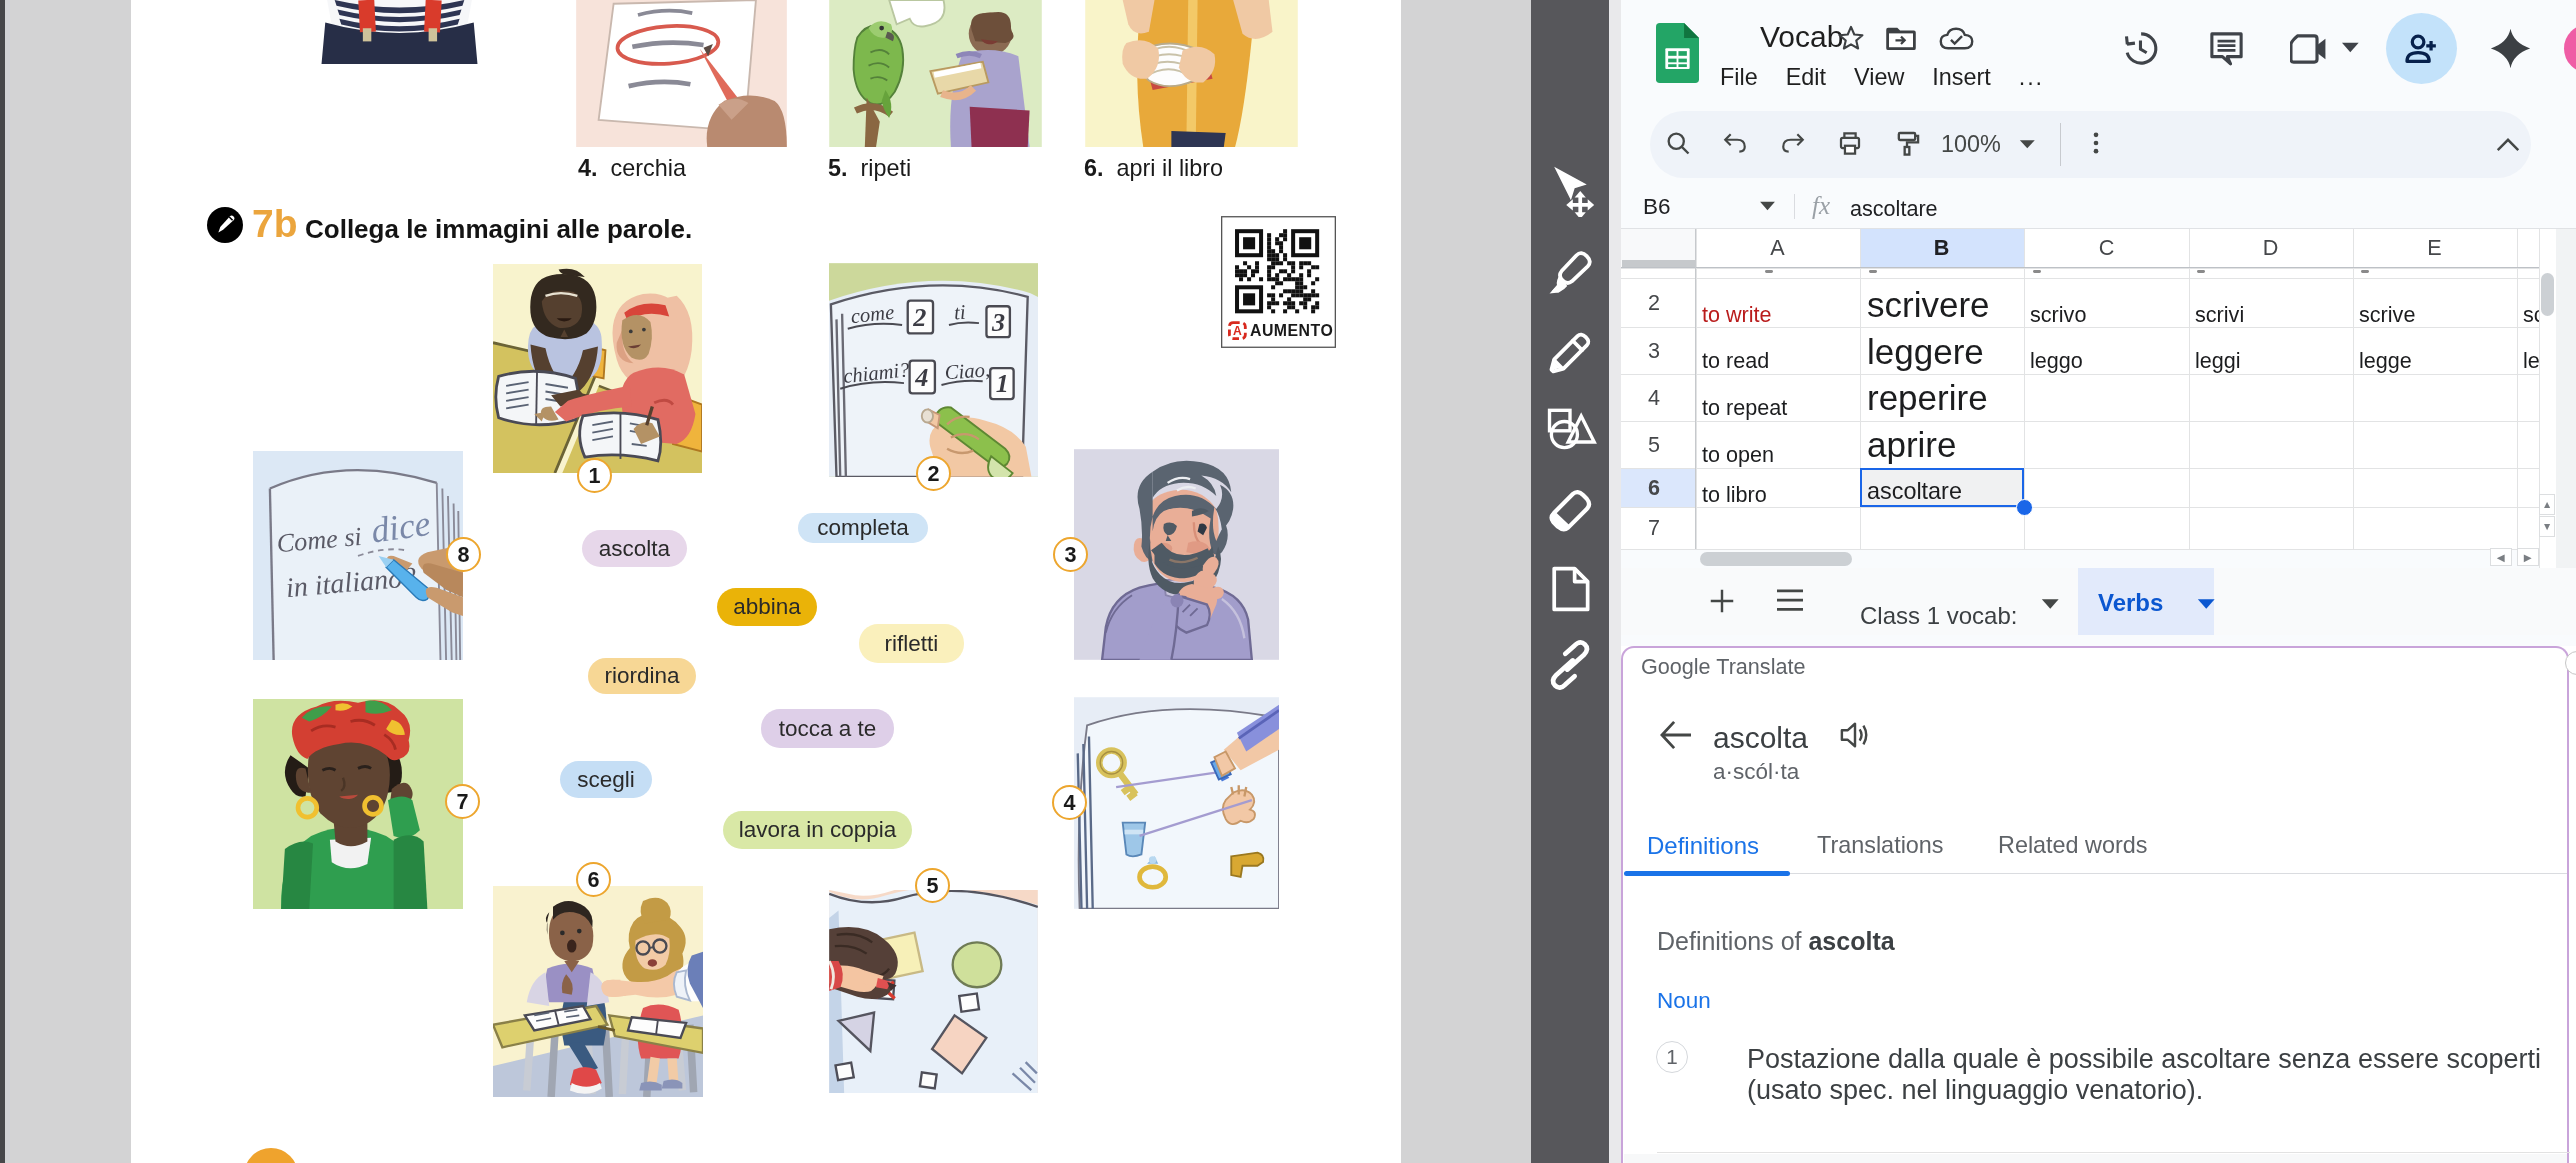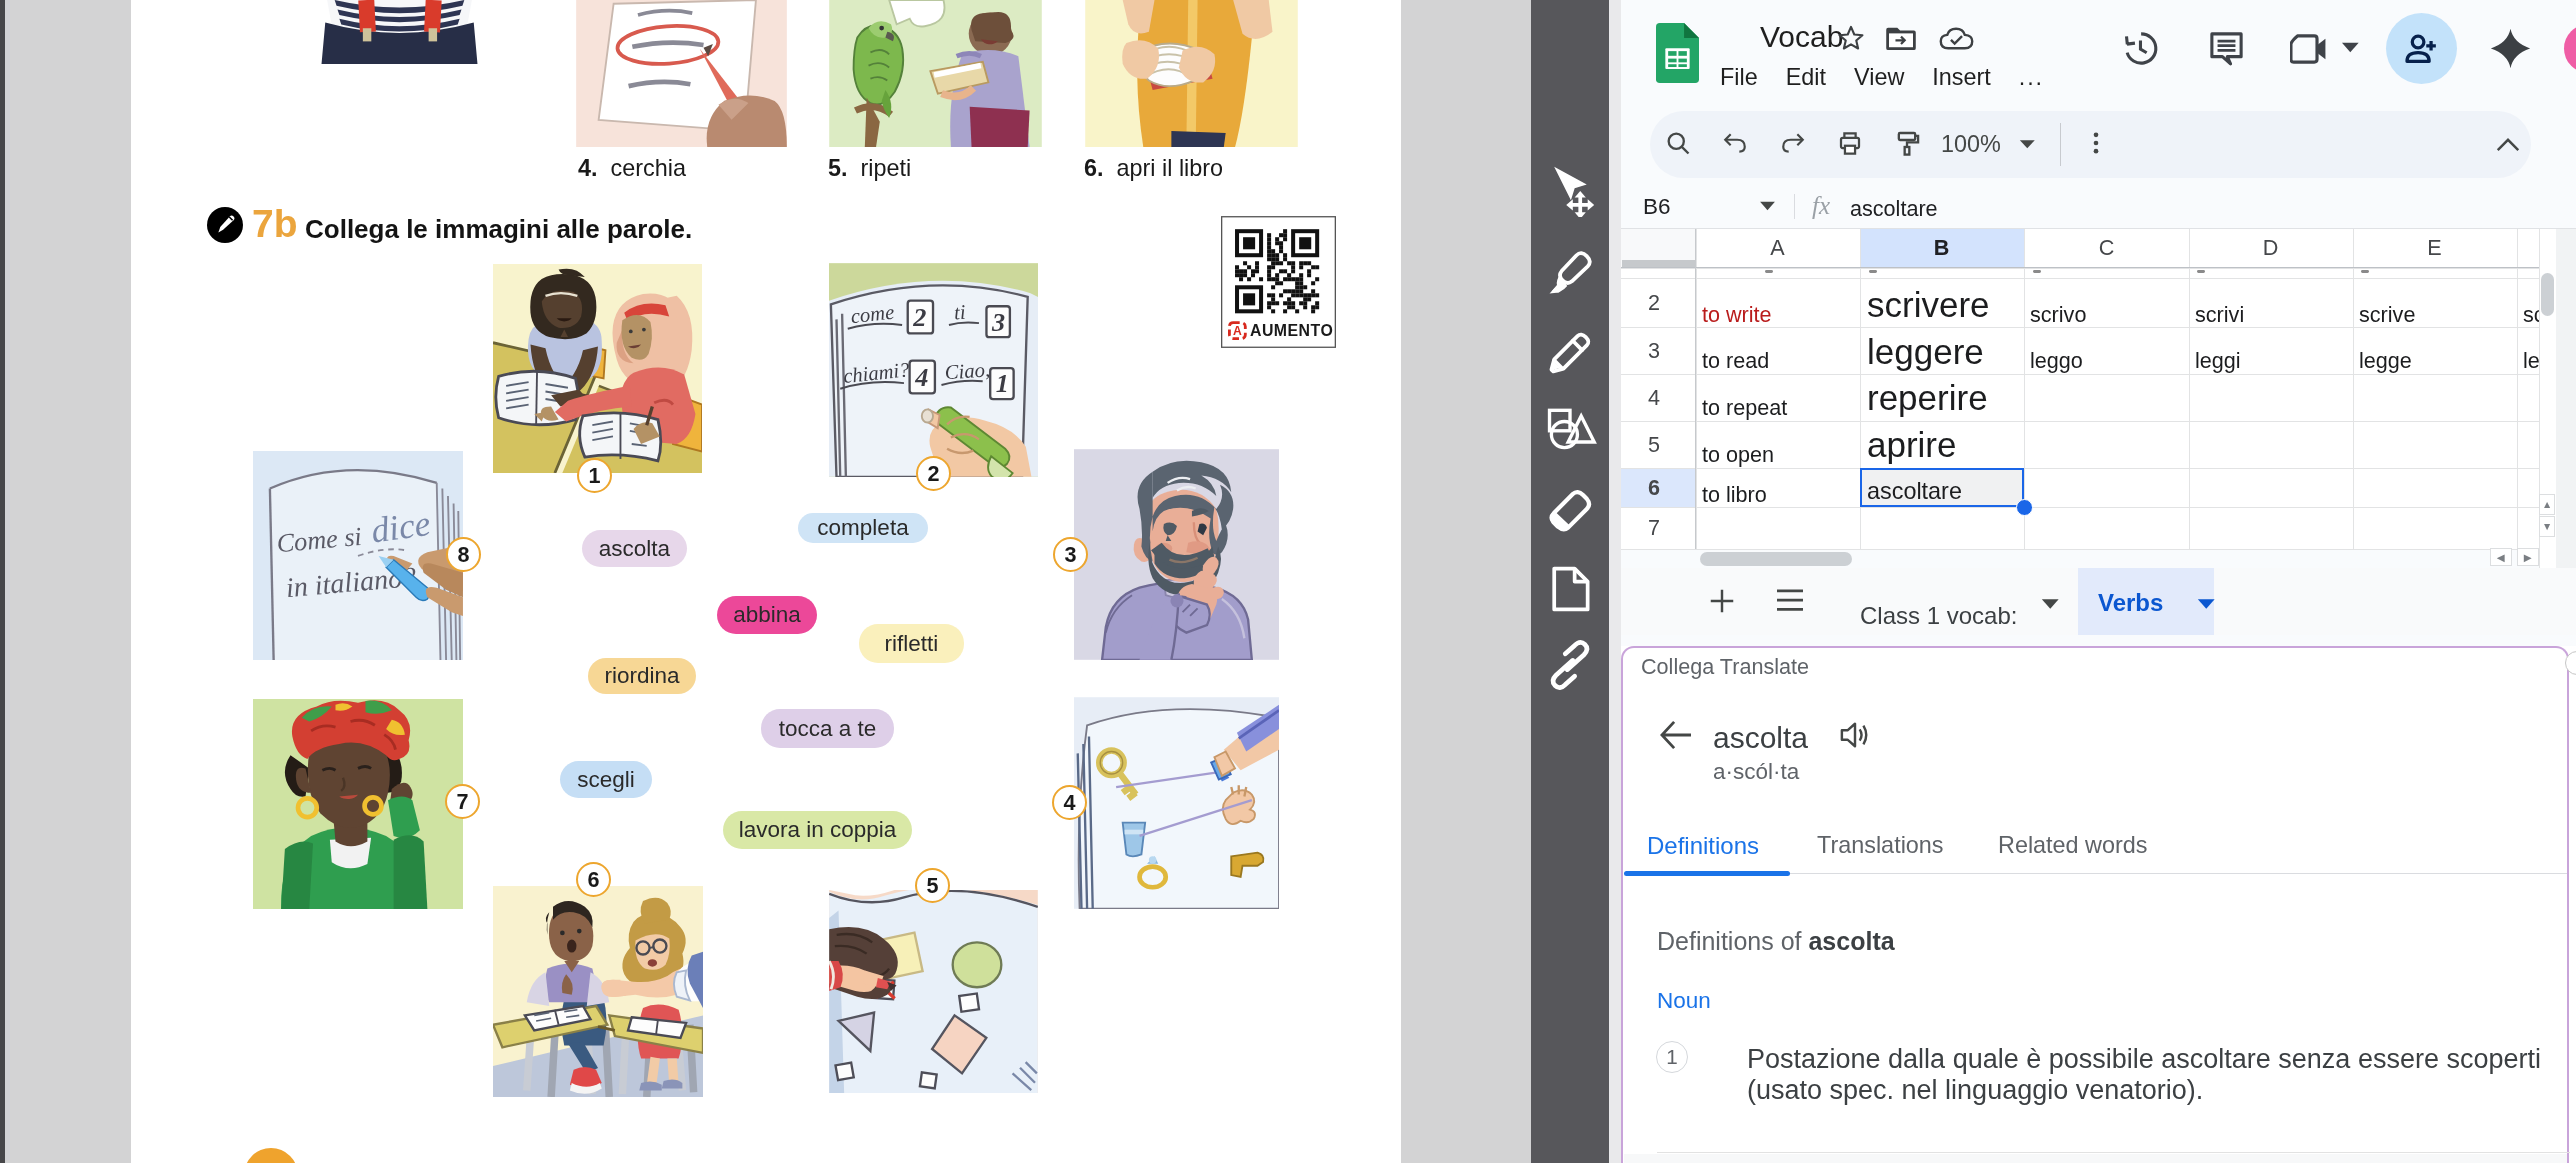--- a/index.html
+++ b/index.html
@@ -235,21 +235,21 @@
     </g>
   <g transform="translate(9,114)">
     <rect x="0" y="0" width="17" height="17" rx="4" fill="none" stroke="#d8291e" stroke-width="3" stroke-dasharray="7 4"></rect>
     <text x="8.5" y="13.5" font-size="13" font-weight="bold" fill="#d8291e" text-anchor="middle">A</text>
   </g>
   <text x="31" y="128" font-size="17" font-weight="bold" fill="#1a1a1a" letter-spacing="0.5">AUMENTO</text>
 </svg>
 
 <div class="pill" style="left:582px;top:530px;width:105px;height:37px;background:#e7d7ea;">ascolta</div>
 <div class="pill" style="left:798px;top:513px;width:130px;height:30px;background:#cfe4f6;">completa</div>
-<div class="pill" style="left:717px;top:588px;width:100px;height:38px;background:#ec4899;margin-top:8px;">abbina</div>
+<div class="pill" style="left:717px;top:588px;width:100px;height:38px;background:#eab308;">abbina</div>
 <div class="pill" style="left:859px;top:624px;width:105px;height:39px;background:#faf0bc;">rifletti</div>
 <div class="pill" style="left:588px;top:658px;width:108px;height:36px;background:#f7d795;">riordina</div>
 <div class="pill" style="left:761px;top:709px;width:133px;height:39px;background:#decfe8;">tocca a te</div>
 <div class="pill" style="left:560px;top:761px;width:92px;height:37px;background:#c5def5;">scegli</div>
 <div class="pill" style="left:723px;top:811px;width:189px;height:38px;background:#d9e8a6;">lavora in coppia</div>
 
 <svg class="abs" style="left:493px;top:264px" width="209" height="209" viewBox="0 0 223 223">
 <rect width="223" height="223" fill="#f8f3cd"></rect>
 <path d="M0 84 L113 110 L66 223 L0 223 Z" fill="#d3c25f"></path>
 <path d="M113 130 L223 172 L223 223 L74 223 Z" fill="#d3c25f"></path>
@@ -765,21 +765,21 @@
   </svg>
 <div class="abs" style="left:1860px;top:592px;font-size:24px;line-height:1;color:#3c4043;margin-top:12px;">Class 1 vocab:</div>
 <svg class="abs" style="left:2039px;top:597px" width="22.5" height="14" viewBox="0 0 24 15">
     <path d="M3 2.5 L12 12.5 L21 2.5 Z" fill="#444746"></path>
   </svg>
 <div class="abs" style="left:2098px;top:591px;font-size:24px;line-height:1;font-weight:bold;color:#0b57d0;">Verbs</div>
 <svg class="abs" style="left:2195px;top:597px" width="22.5" height="14" viewBox="0 0 24 15">
     <path d="M3 2.5 L12 12.5 L21 2.5 Z" fill="#0b57d0"></path>
   </svg>
 <div class="abs" id="trans"></div>
-<div class="abs" style="left:1641px;top:656px;font-size:21.6px;line-height:1;color:#5f6368;">Collega Translate</div>
+<div class="abs" style="left:1641px;top:656px;font-size:21.6px;line-height:1;color:#5f6368;">Google Translate</div>
 <div class="abs" style="left:2565px;top:651px;width:24px;height:24px;border-radius:50%;background:#fff;border:1.4px solid #c6c6c6;"></div>
 <svg class="abs" style="left:1659px;top:720px" width="34" height="30" viewBox="0 0 36 32">
     <path d="M16 2 L3 16 L16 30 M4 16 L34 16" fill="none" stroke="#444746" stroke-width="3"></path>
   </svg>
 <div class="abs" style="left:1713px;top:723px;font-size:30px;line-height:1;color:#3c4043;">ascolta</div>
 <svg class="abs" style="left:1839px;top:720px" width="32" height="30" viewBox="0 0 34 32">
     <path d="M3 11 L9 11 L17 4 L17 28 L9 21 L3 21 Z" fill="none" stroke="#444746" stroke-width="2.6" stroke-linejoin="round"></path>
     <path d="M22 10 Q26 16 22 22 M26 6 Q32 16 26 26" fill="none" stroke="#444746" stroke-width="2.6"></path>
   </svg>
 <div class="abs" style="left:1713px;top:761px;font-size:22.5px;line-height:1;color:#5f6368;">a·scól·ta</div>

